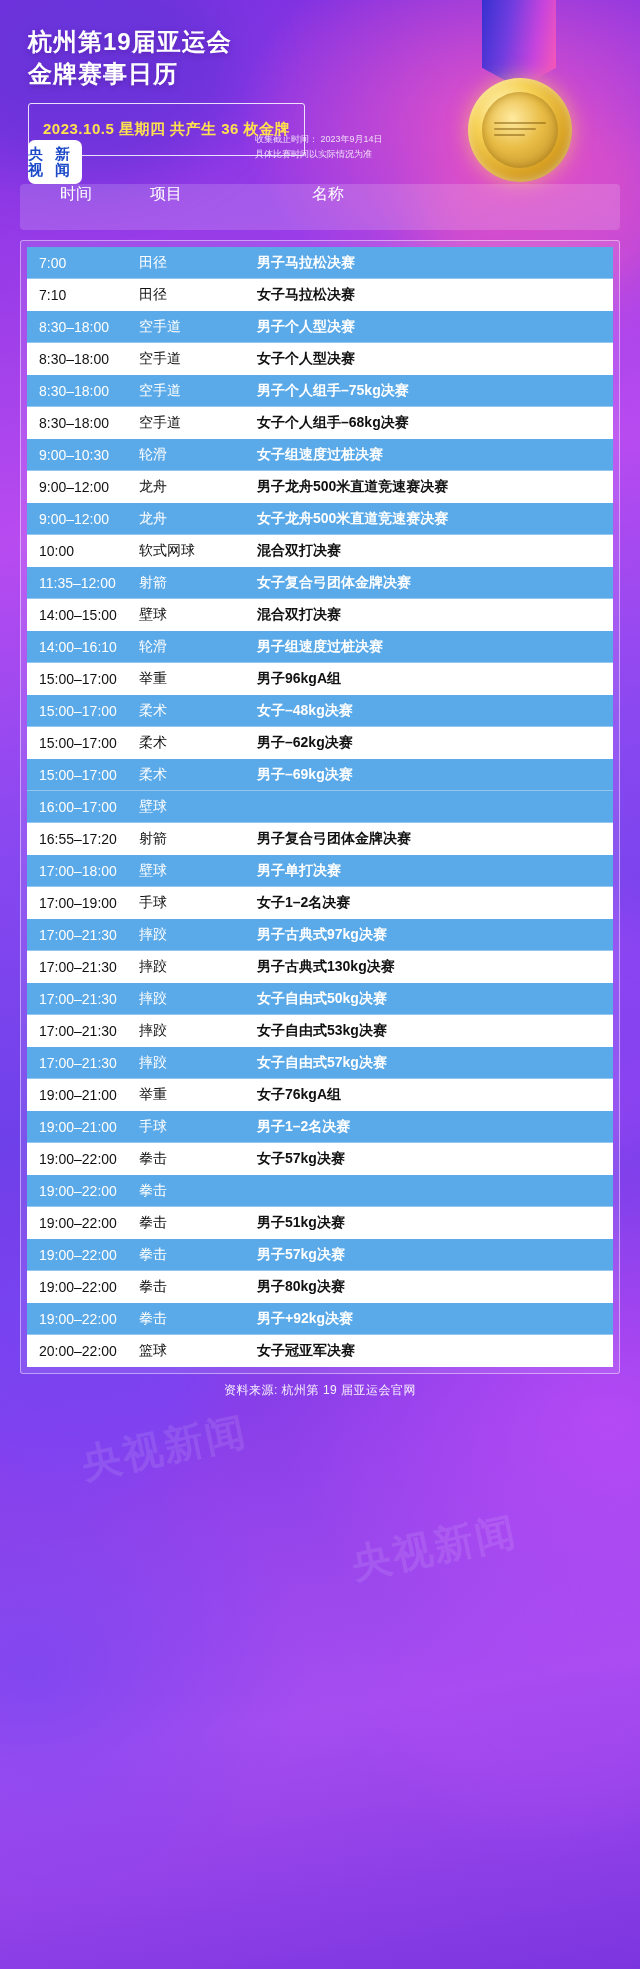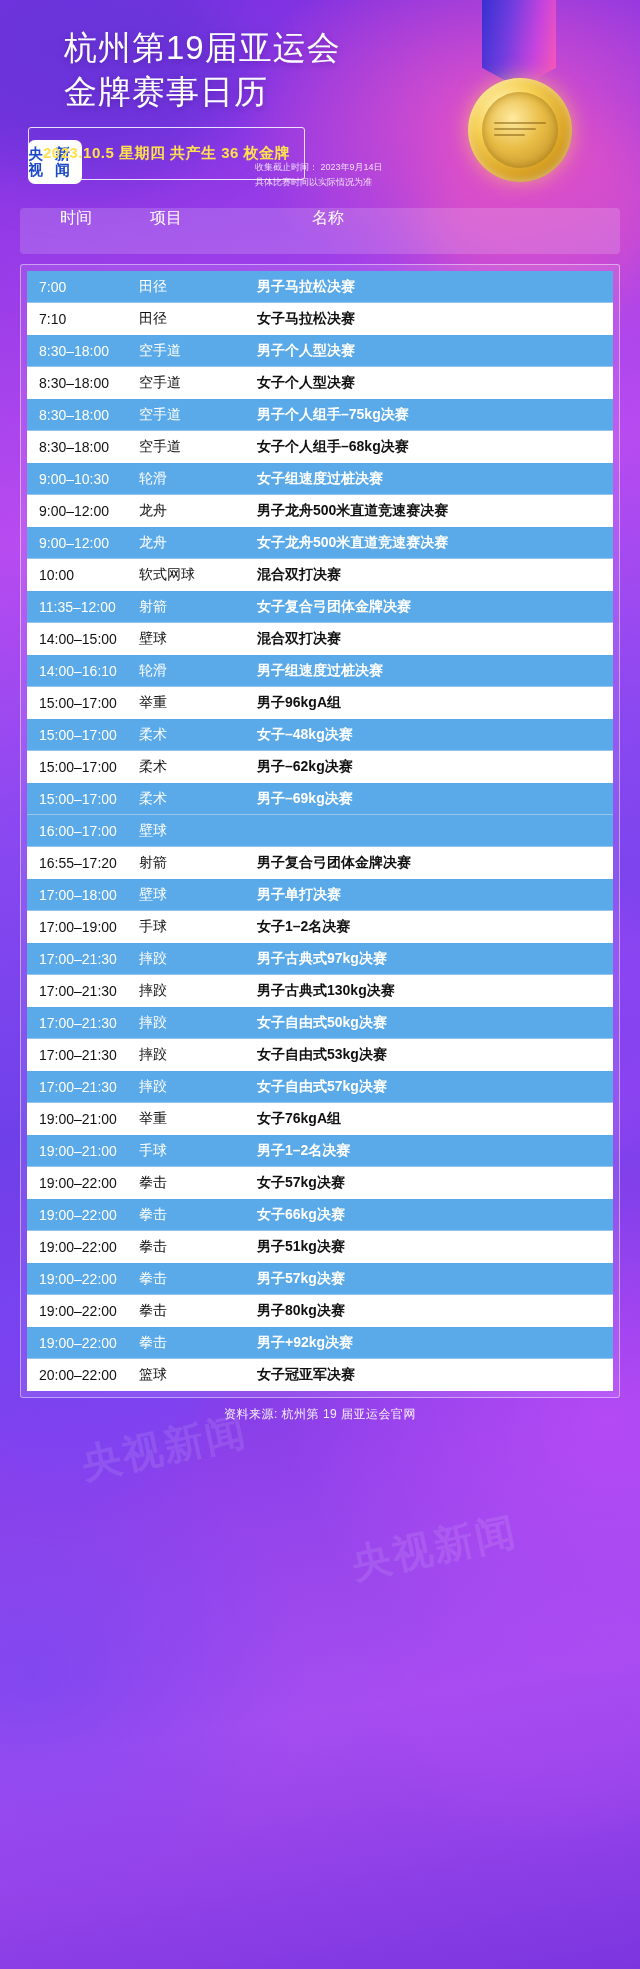--- a/index.html
+++ b/index.html
@@ -40,26 +40,25 @@
     letter-spacing: 2px;
     transform: rotate(-12deg);
     white-space: nowrap;
     pointer-events: none;
   }
 
   
   .header { position: relative; padding: 26px 0 0 28px; z-index: 5; }
   .title-line {
     color: #fff;
-    font-size: 33px;
-    font-weight: normal;
+    font-size: 24px;
+    font-weight: bold;
     letter-spacing: 1px;
     line-height: 1.32;
     text-shadow: 0 2px 6px rgba(60,0,110,.35);
-    margin-left: 36px;
   }
   .subtitle-box {
     display: inline-block;
     margin-top: 14px;
     border: 1px solid rgba(255,255,255,.85);
     border-radius: 3px;
     padding: 16px 14px;
     color: #fff;
     font-size: 15px;
     letter-spacing: .5px;
@@ -73,21 +72,21 @@
     background: #fff;
     border-radius: 7px;
     display: flex; flex-direction: row;
     align-items: center; justify-content: center;
     line-height: 1.05;
   }
   .logo span { color: #1b49c8; font-size: 15px; font-weight: bold; letter-spacing: 1px; }
   .notes {
     position: absolute;
     left: 255px;
-    top: 160px;
+    top: 132px;
     color: rgba(255,255,255,.82);
     font-size: 9px;
     line-height: 1.7;
   }
 
   
   .medal-wrap { position: absolute; right: 30px; top: 20px; width: 180px; height: 180px; z-index: 4; }
   .ribbon {
     position: absolute; left: 52px; top: -24px; width: 74px; height: 92px;
     background: linear-gradient(100deg,#2f2fcf 0%, #6d3ce0 35%, #c944dd 70%, #ff5bb0 100%);
@@ -352,21 +351,20 @@
         <div class="n">男子1–2名决赛</div>
       </div>
       <div class="row even">
         <div class="t">19:00–22:00</div>
         <div class="p">拳击</div>
         <div class="n">女子57kg决赛</div>
       </div>
       <div class="row odd">
         <div class="t">19:00–22:00</div>
         <div class="p">拳击</div>
-        <div class="n">女子66kg决赛</div>
       </div>
       <div class="row even">
         <div class="t">19:00–22:00</div>
         <div class="p">拳击</div>
         <div class="n">男子51kg决赛</div>
       </div>
       <div class="row odd">
         <div class="t">19:00–22:00</div>
         <div class="p">拳击</div>
         <div class="n">男子57kg决赛</div>

